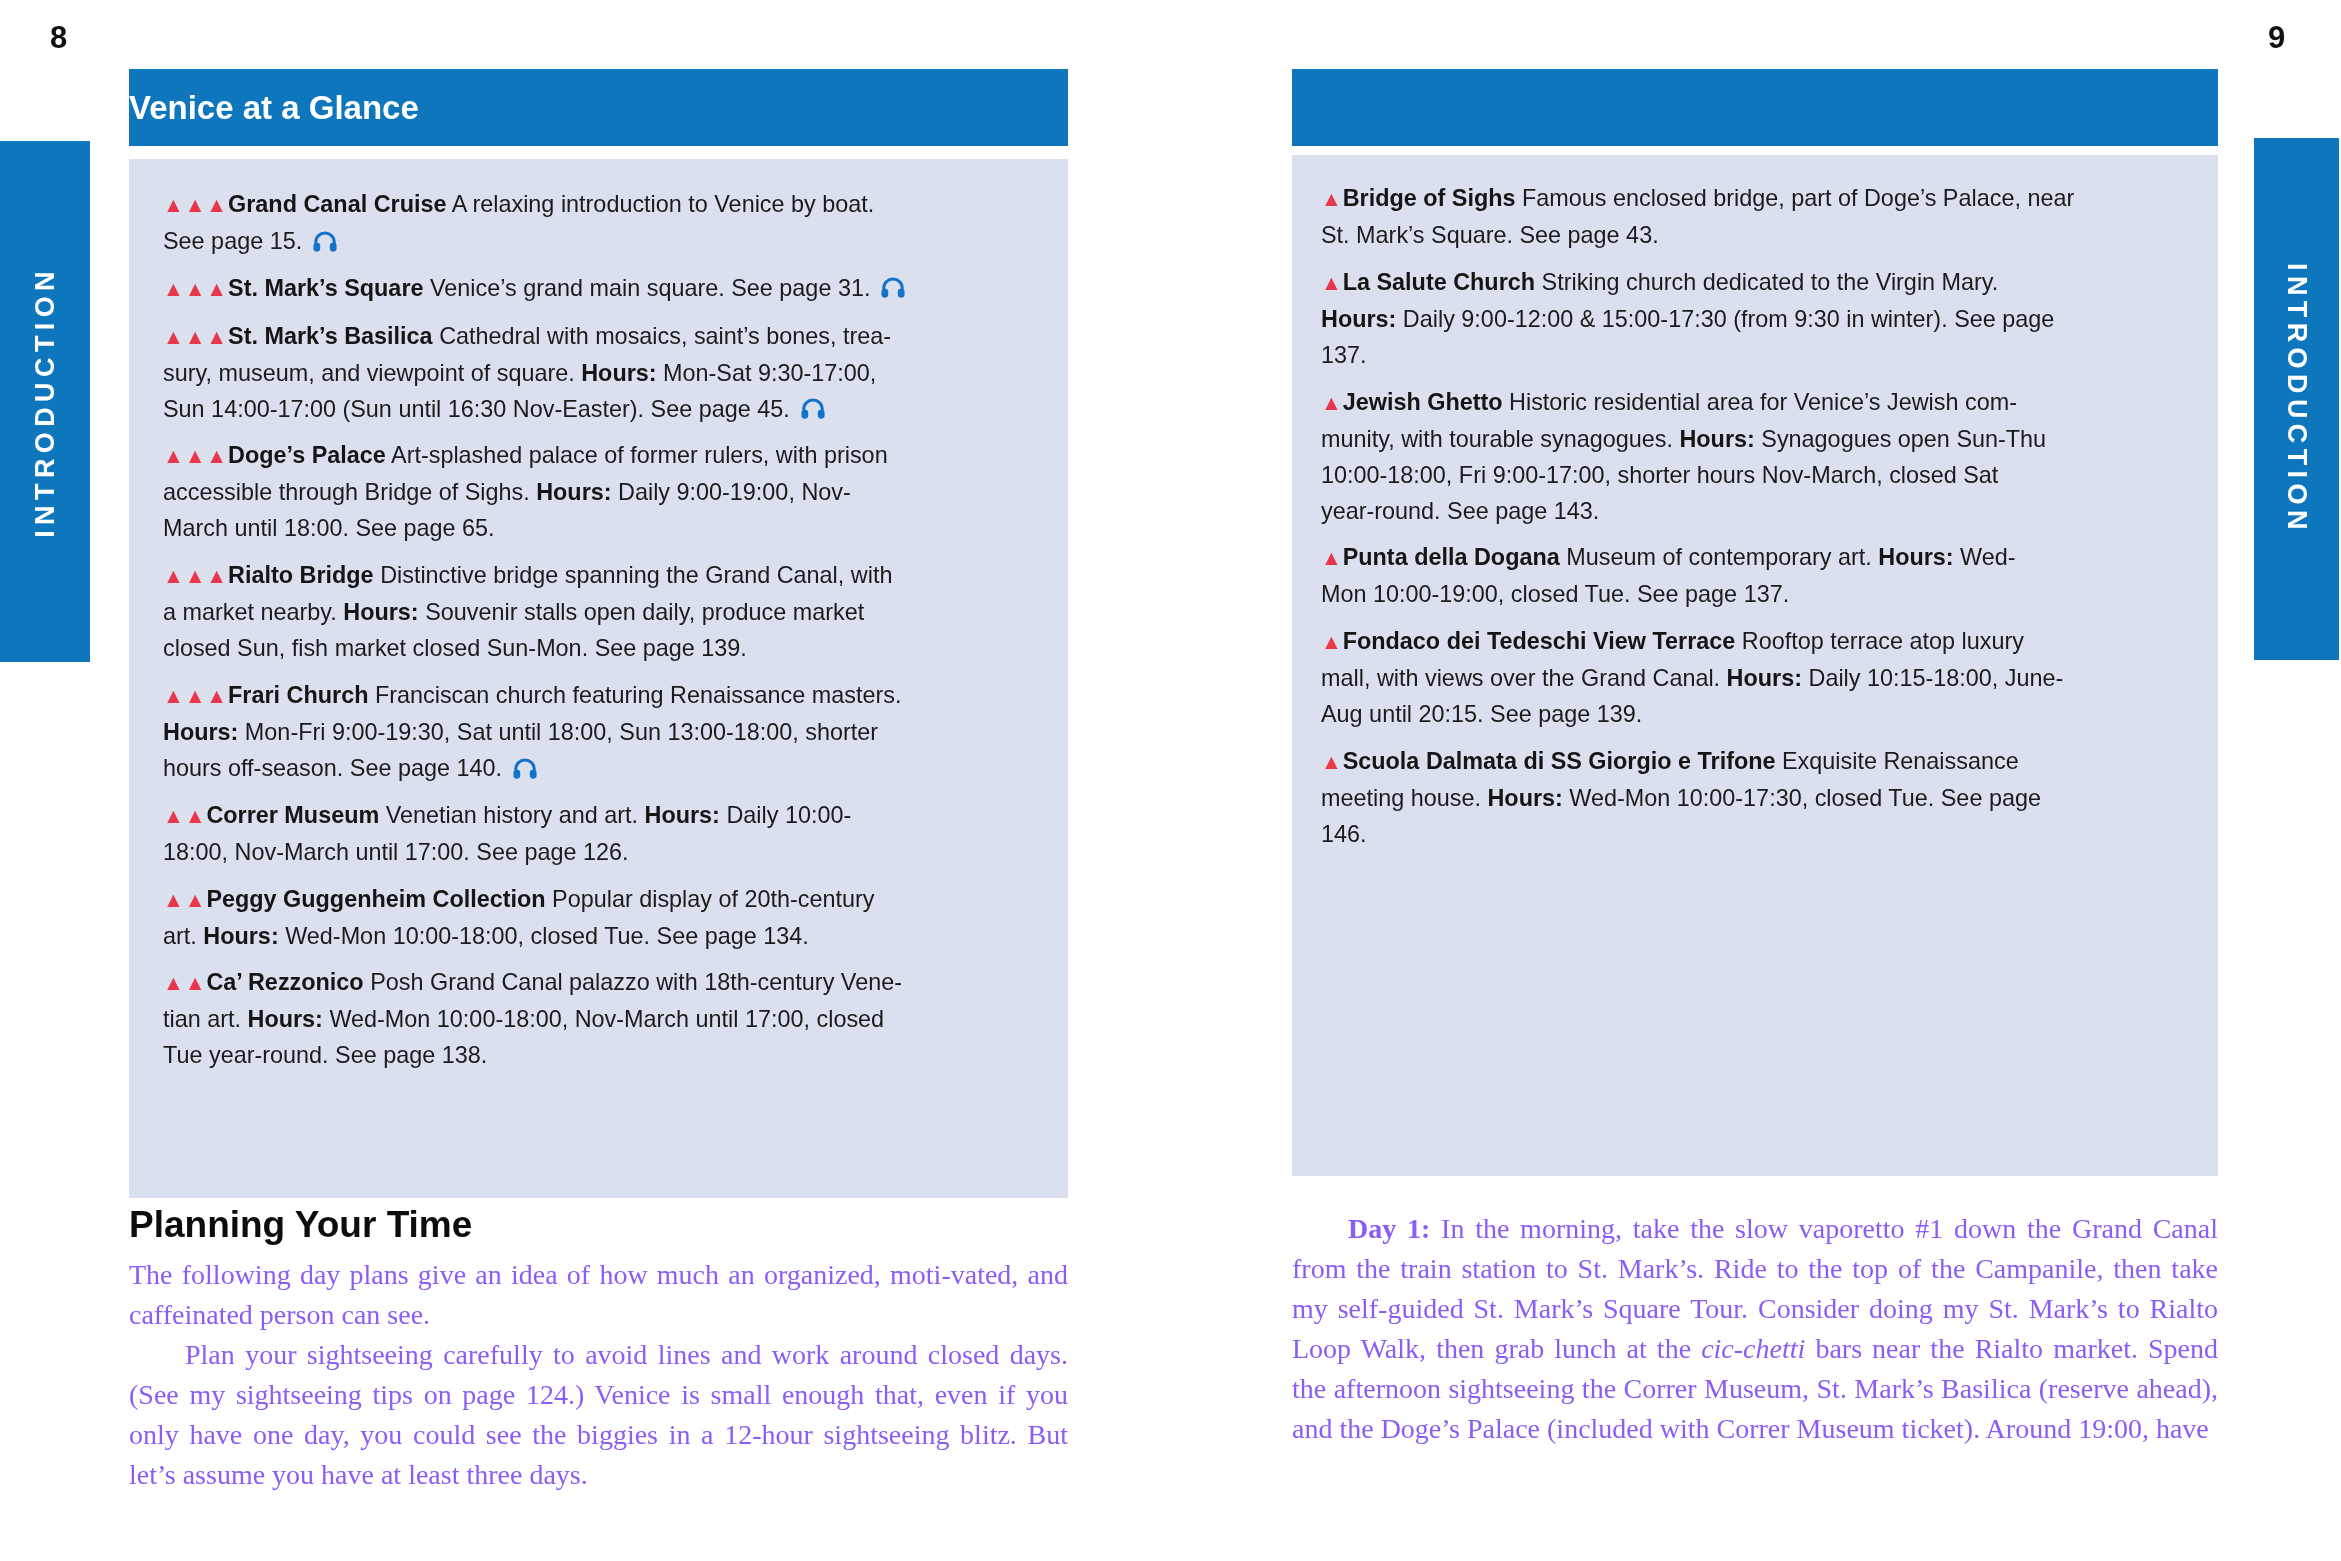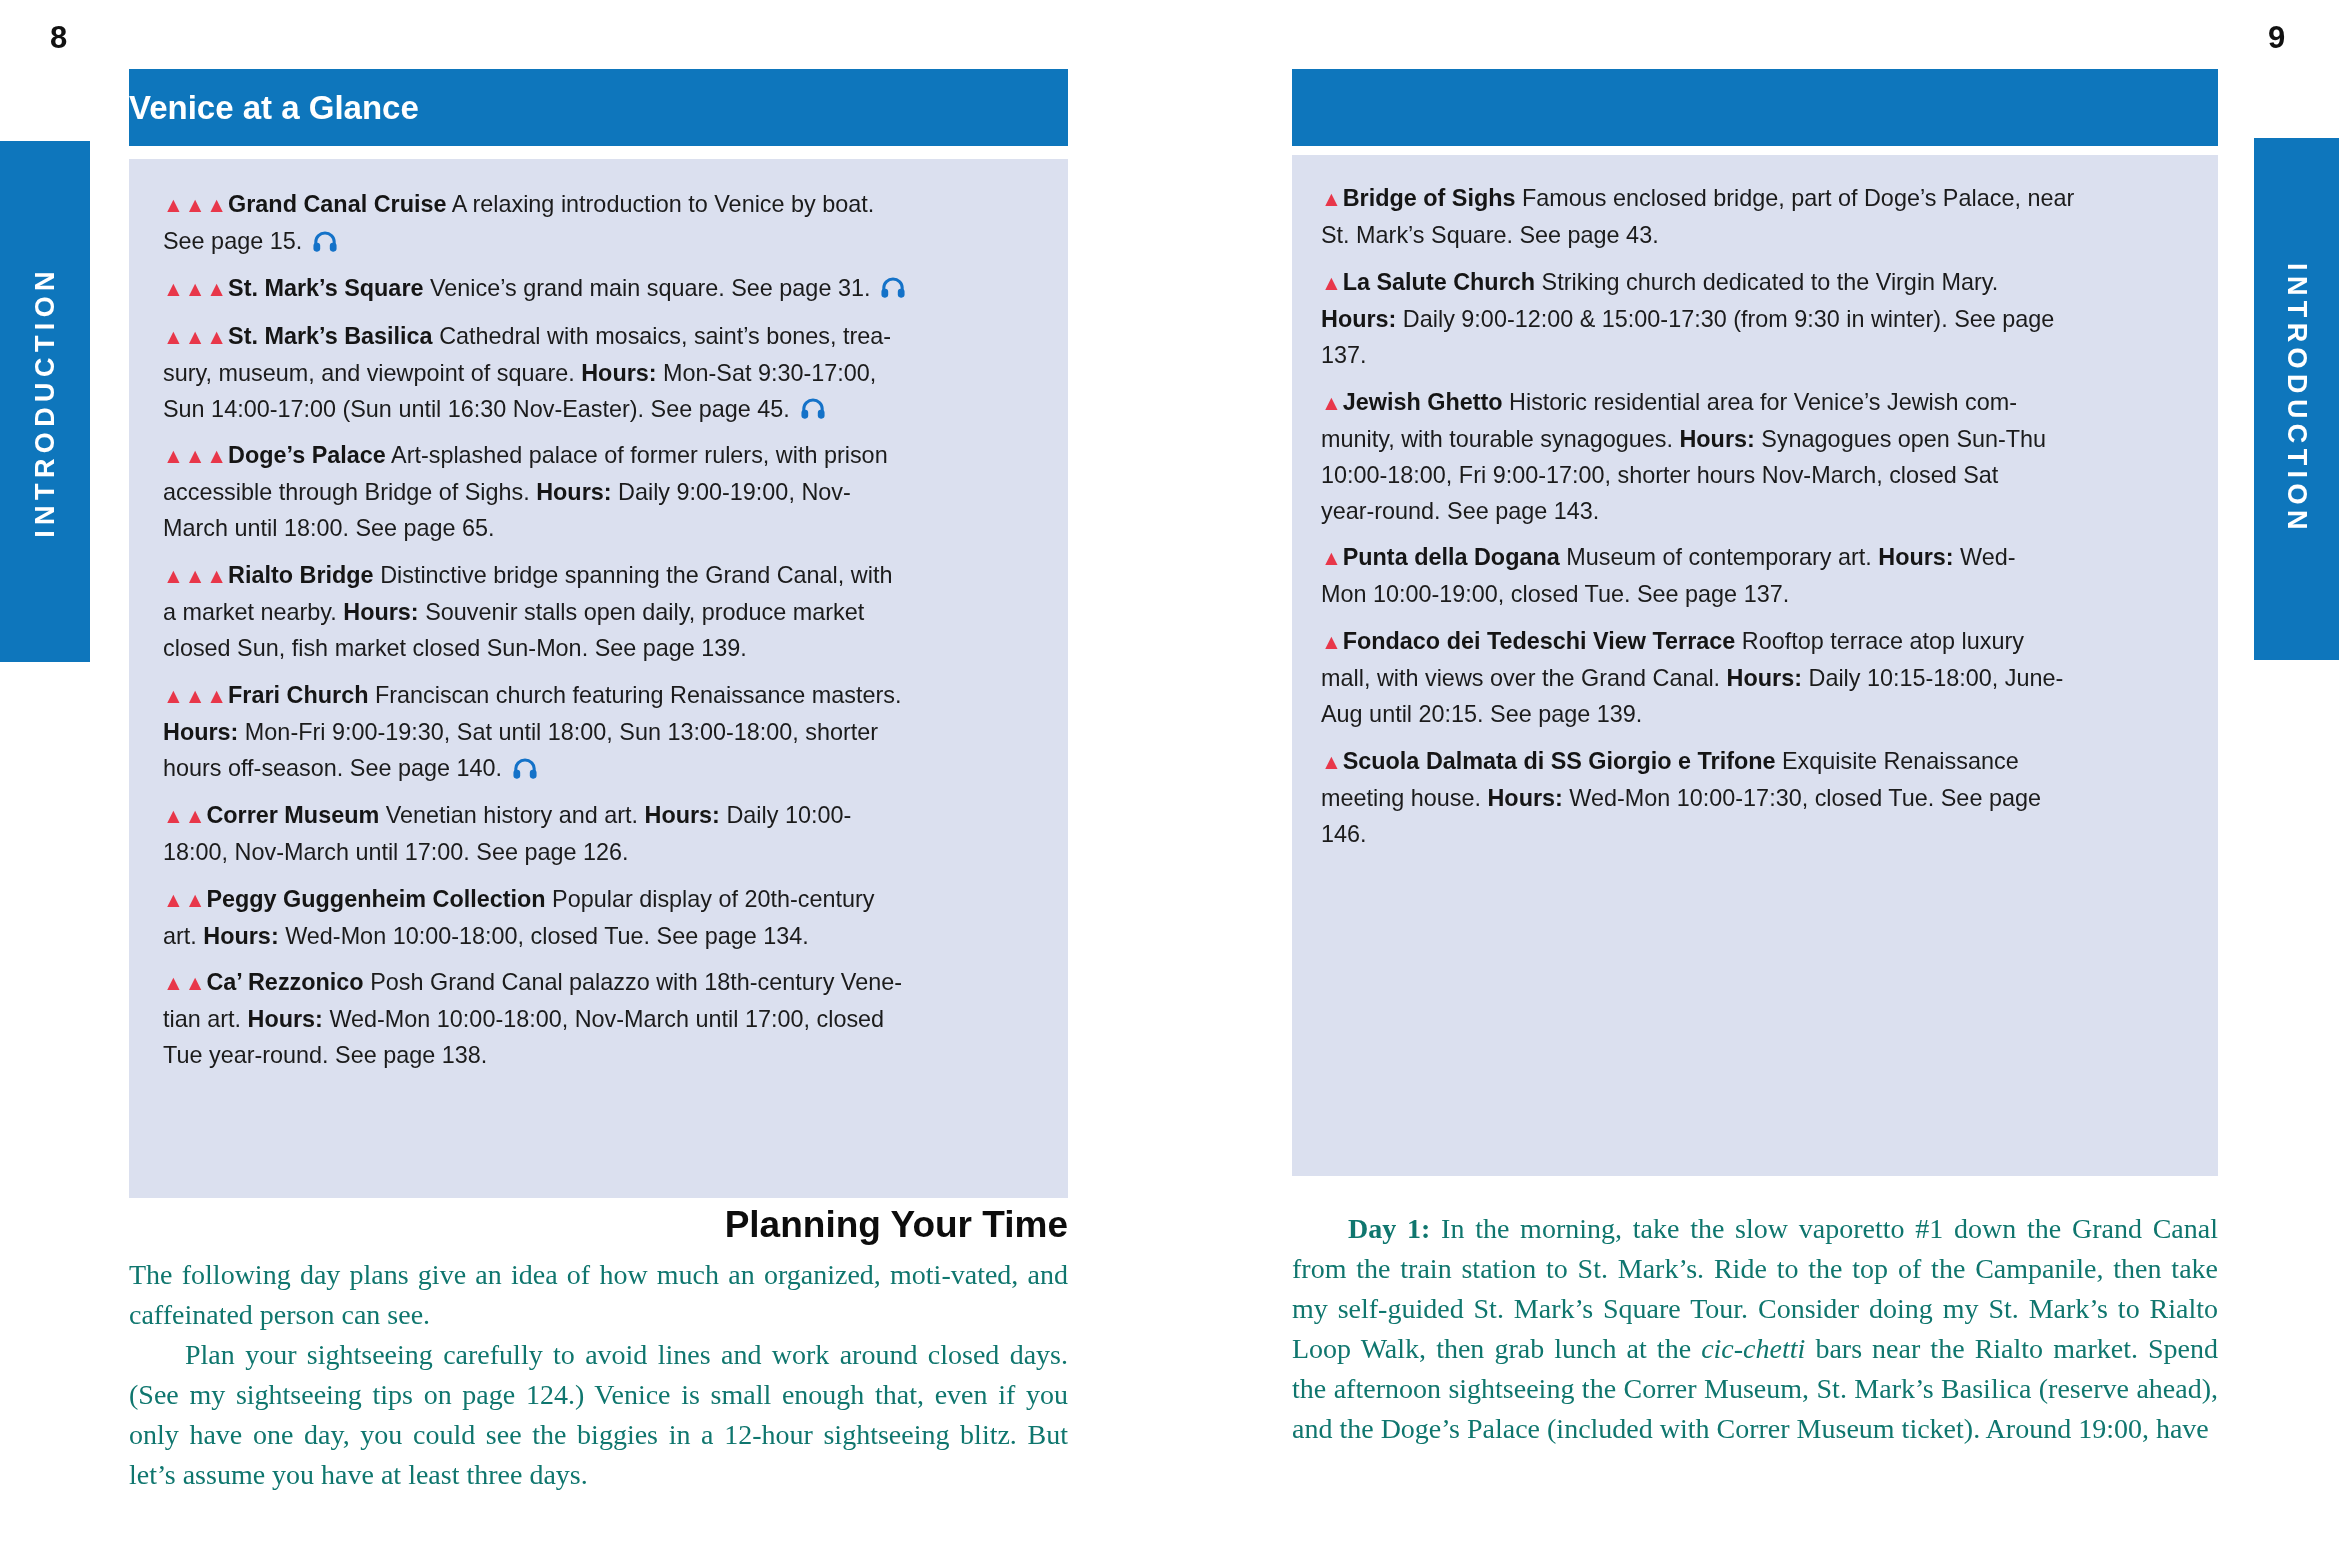--- a/index.html
+++ b/index.html
@@ -29,22 +29,22 @@
   .glance-box.left{left:129px;top:159px;width:939px;height:1039px;padding:27px 7.2px 0 34px;}
   .glance-box.right{left:1292px;top:155px;width:926px;height:1021px;padding:25px 7.2px 0 29px;}
 
   .entry{font:23.4px/36px "Liberation Sans",sans-serif;color:var(--ink);margin-bottom:10.8px;}
   .entry strong{font-weight:700;color:#151515;}
   .tri{color:var(--red);font-size:21px;letter-spacing:0.9px;}
   .audio{display:inline-block;color:var(--audio);vertical-align:-2.7px;margin-left:4.5px;}
   .audio svg{display:block;}
 
   .bottom-left{position:absolute;left:129px;top:1204px;width:939px;}
-  .section-heading{font:700 37px "Liberation Sans",sans-serif;color:#0d0d0d;margin-bottom:9px;text-align:right;}
-  .serif-par{font:28px/40px "Liberation Serif",serif;color:#0f766e;text-align:justify;}
+  .section-heading{font:700 37px "Liberation Sans",sans-serif;color:#0d0d0d;margin-bottom:9px;}
+  .serif-par{font:28px/40px "Liberation Serif",serif;color:#8b5cf6;text-align:justify;}
   .serif-par.indent{text-indent:56px;}
   .serif-par em{font-style:italic;}
 
   .bottom-right{position:absolute;left:1292px;top:1209px;width:926px;}
   .bottom-right .serif-par{text-indent:56px;}
   .day-label{font-weight:700;}
 </style>
 </head>
 <body>
 

